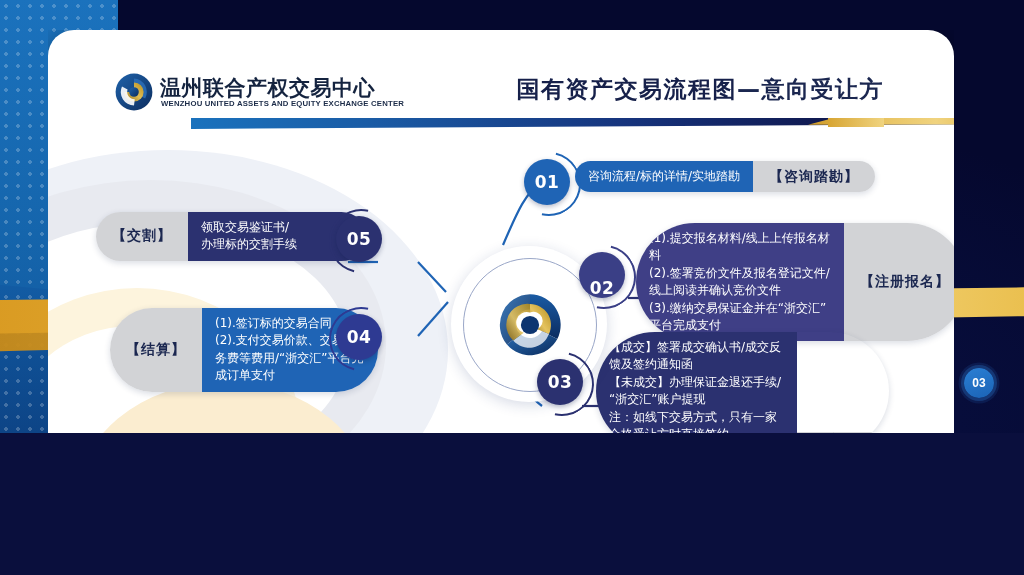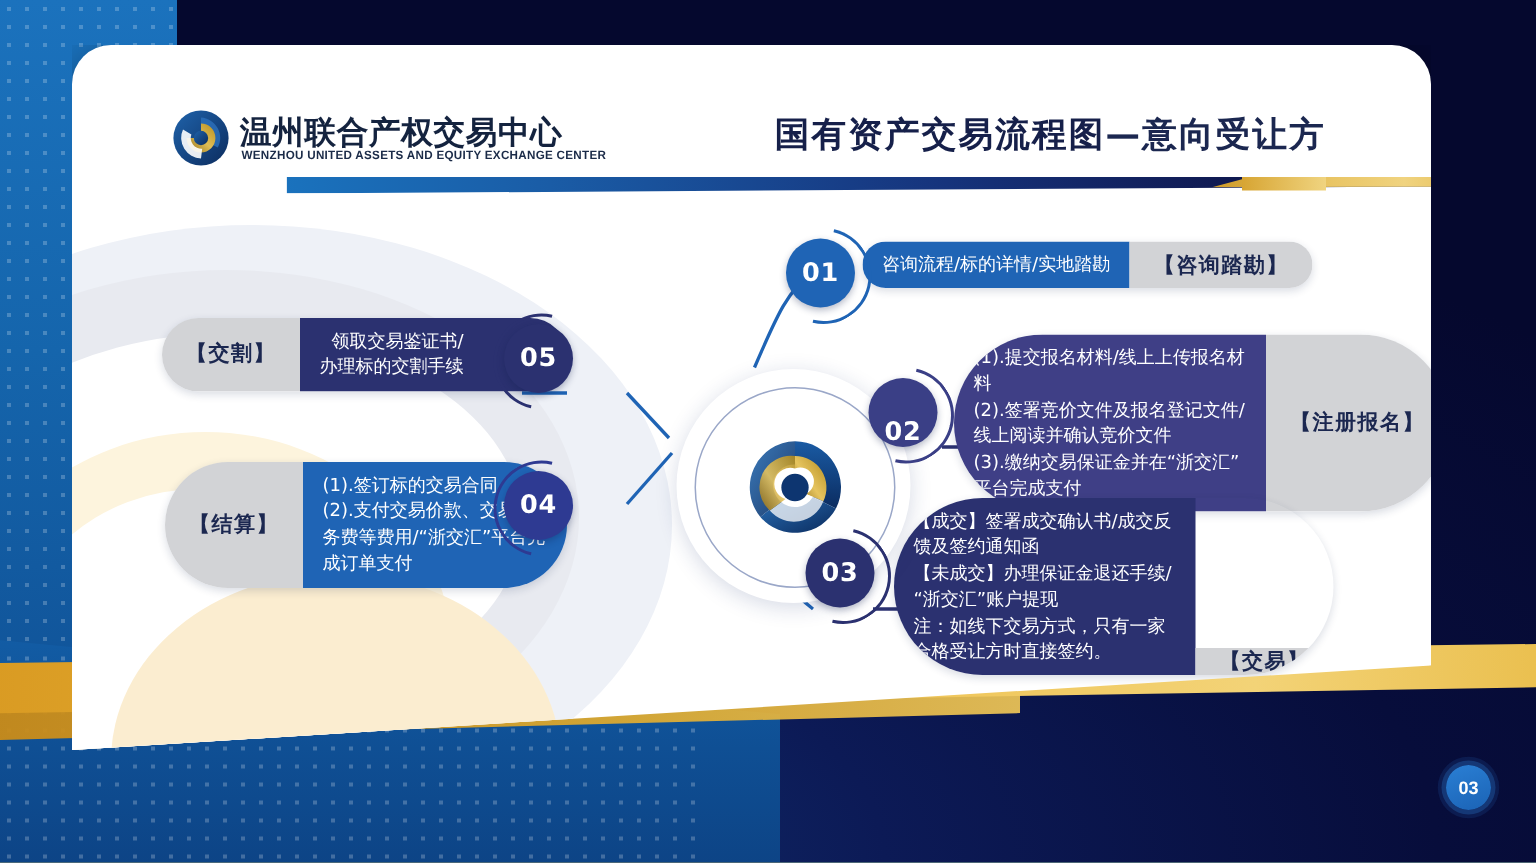--- a/index.html
+++ b/index.html
@@ -2,23 +2,23 @@
 <html lang="zh"><head>
 <meta charset="utf-8">
 <style>
   html,body{margin:0;padding:0;background:#0a0f3d;}
   body{
     font-family:"Liberation Sans","DejaVu Sans",sans-serif;
     -webkit-font-smoothing:antialiased;
   }
   #stage{
     position:relative;
-    width:1024px;height:575px;
+    width:1024px;height:433px;
     overflow:hidden;
-    background:#86efac;
+    background:#ffffff;
   }
 
   
   .bg-navy{
     position:absolute;inset:0;
     background:
       radial-gradient(120% 90% at 12% 100%, #123a7a 0%, #0c1a56 38%, #070d3b 68%, #05082e 100%);
   }
   
   .bg-blue-block{
@@ -320,21 +320,21 @@
       <div class="pill left" style="left:62px;top:278px;">
         <div class="tag">【结算】</div>
         <div class="body blue-mid" style="width:150px;">(1).签订标的交易合同
 (2).支付交易价款、交易服务费等费用/“浙交汇”平台完成订单支付</div>
       </div>
       <div class="badge b-royal" style="left:288px;top:284px;">
         <span class="arcring" style="transform:rotate(148deg);"></span>
         <span>04</span>
       </div>
 
-      <div class="pill left" style="left:60px;top:182px;text-align:right;">
+      <div class="pill left" style="left:48px;top:182px;">
         <div class="tag">【交割】</div>
         <div class="body navy-deep" style="width:152px;">领取交易鉴证书/
 办理标的交割手续</div>
       </div>
       <div class="badge b-navy" style="left:288px;top:186px;">
         <span class="arcring" style="transform:rotate(148deg);"></span>
         <span>05</span>
       </div>
 
       <div class="hub-outer"></div>

